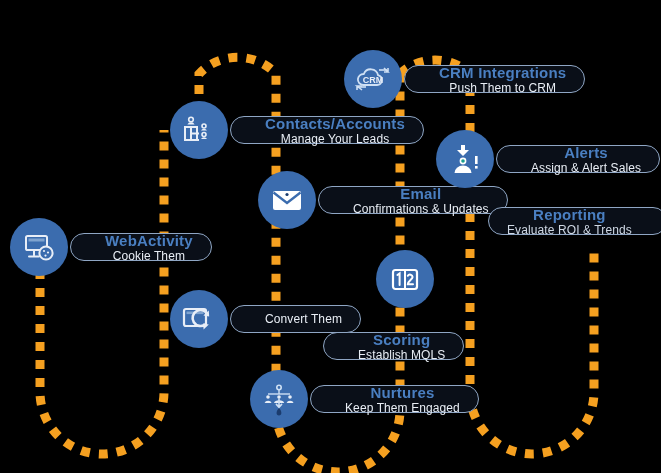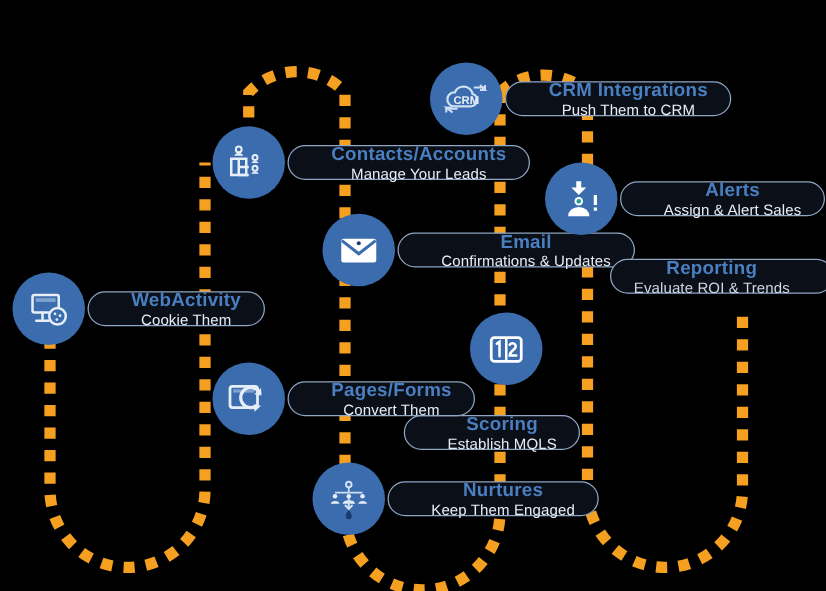--- a/index.html
+++ b/index.html
@@ -205,21 +205,20 @@
     <div class="disc">
       <svg width="36" height="34" viewBox="0 0 36 34">
         <rect x="3" y="7" width="22" height="17" rx="2" fill="none" stroke="#e8eef7" stroke-width="2.2"></rect>
         <rect x="5.5" y="9.5" width="17" height="2.6" fill="#7fa3cf"></rect>
         <path d="M27 13 a8 8 0 1 0 -2.6 9.4" fill="none" stroke="#e8eef7" stroke-width="2.6"></path>
         <path d="M27.8 8.4 L28.2 14.4 L22.4 13.4 Z" fill="#e8eef7"></path>
         <path d="M22.6 27.4 L22 21.6 L27.8 22.6 Z" fill="#e8eef7"></path>
       </svg>
     </div>
     <div class="pill">
-      <span class="t1">Pages/Forms</span>
       <span class="t2">Convert Them</span>
     </div>
   </div>
 
   <div class="node" style="left:250px; top:370px;">
     <div class="disc">
       <svg width="34" height="34" viewBox="0 0 34 34">
         <circle cx="17" cy="5.5" r="2.2" fill="none" stroke="#cfe0f4" stroke-width="1.6"></circle>
         <path d="M6 12 L28 12" stroke="#cfe0f4" stroke-width="1.4"></path>
         <path d="M17 7.6 L17 12" stroke="#cfe0f4" stroke-width="1.4"></path>

